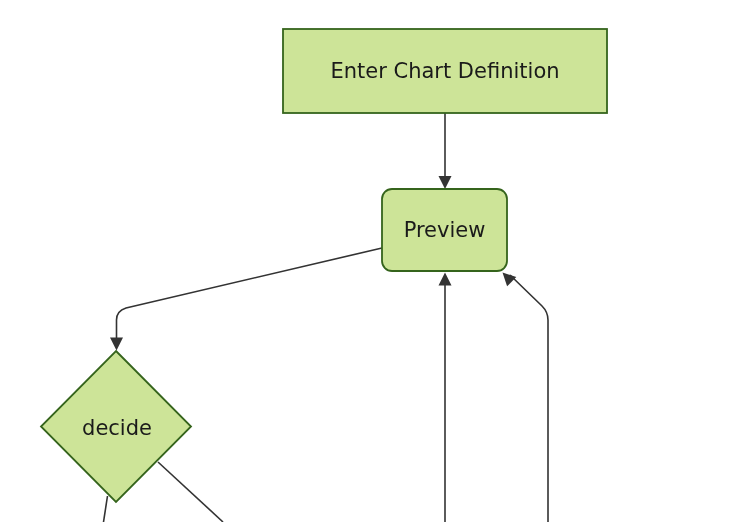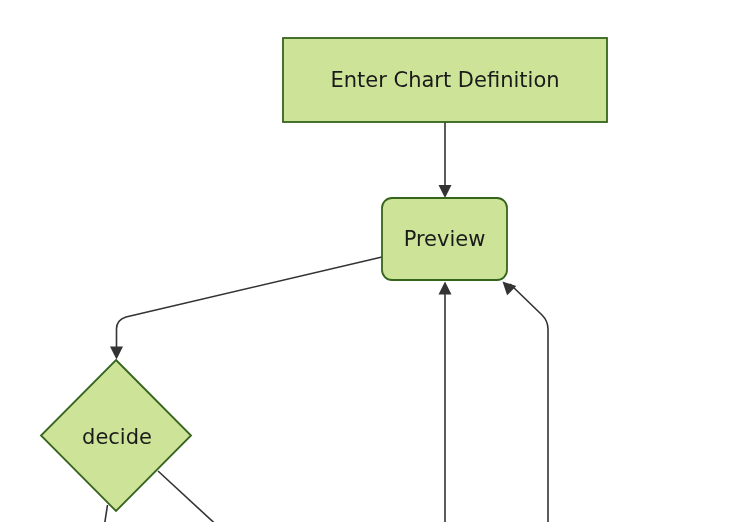--- a/index.html
+++ b/index.html
@@ -8,21 +8,21 @@
     --node-border:#35641c;
     --edge-color:#333333;
     --label-color:#1a1a1a;
   }
   html,body{margin:0;padding:0;}
   body{
     width:740px;height:522px;overflow:hidden;
     background:var(--canvas-bg);
     font-family:"DejaVu Sans", sans-serif;
   }
-  .diagram-wrap{width:740px;height:442px;position:relative;margin-top:9px;}
+  .diagram-wrap{width:740px;height:442px;position:relative;}
   svg{display:block;}
   .node-shape{
     fill:var(--node-fill);
     stroke:var(--node-border);
     stroke-width:1.8;
   }
   .edge{
     stroke:var(--edge-color);
     stroke-width:1.6;
     fill:none;

